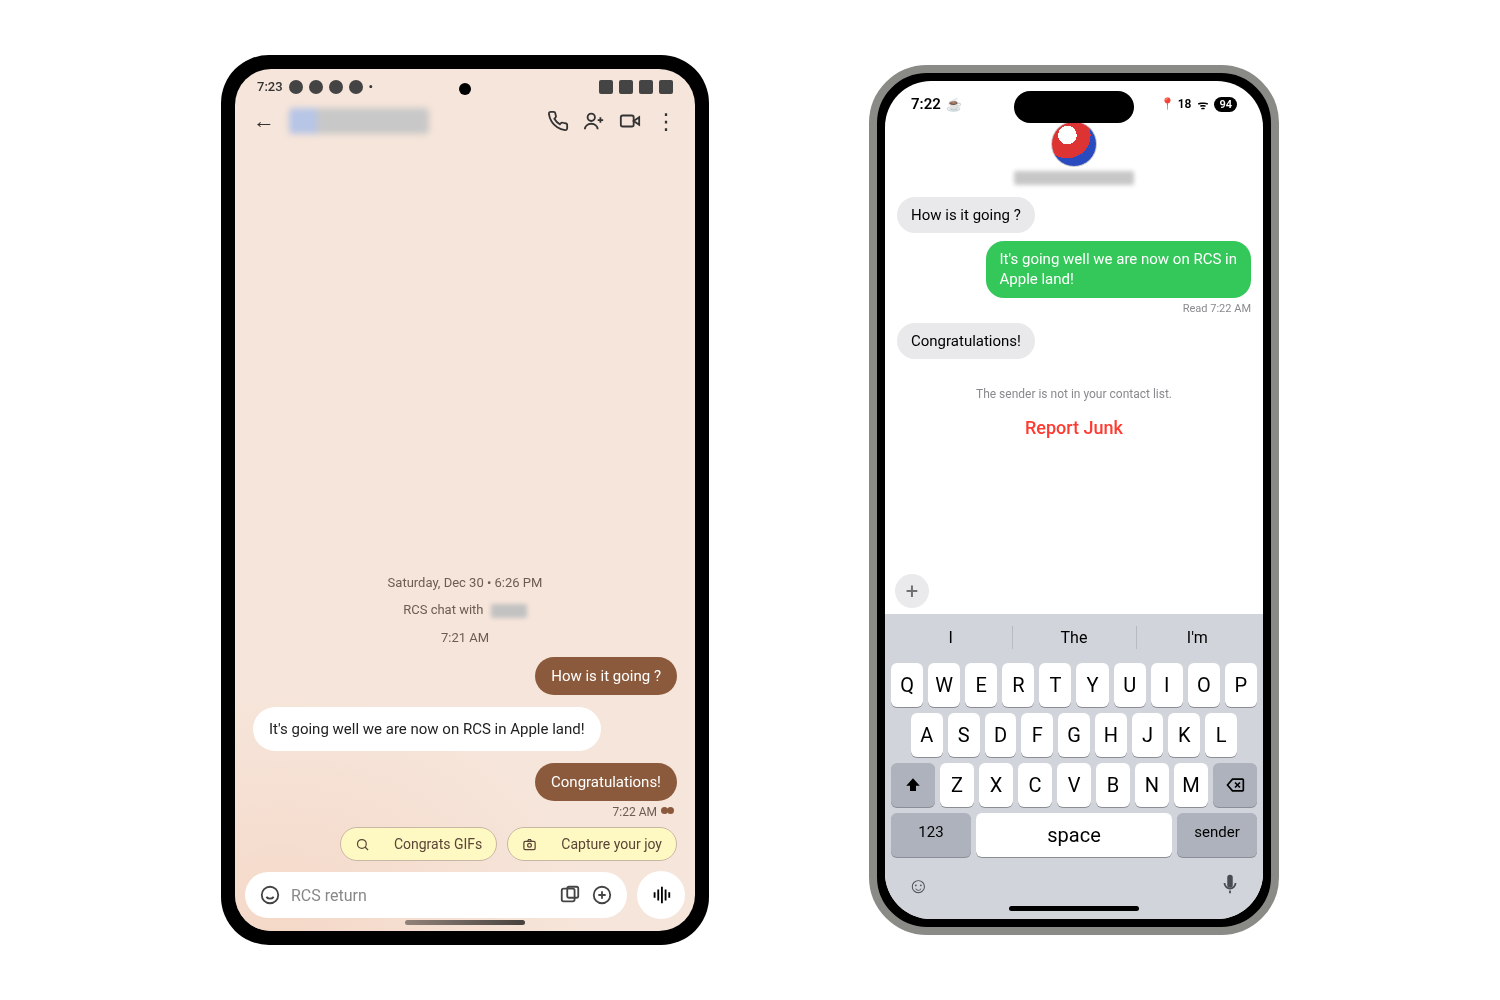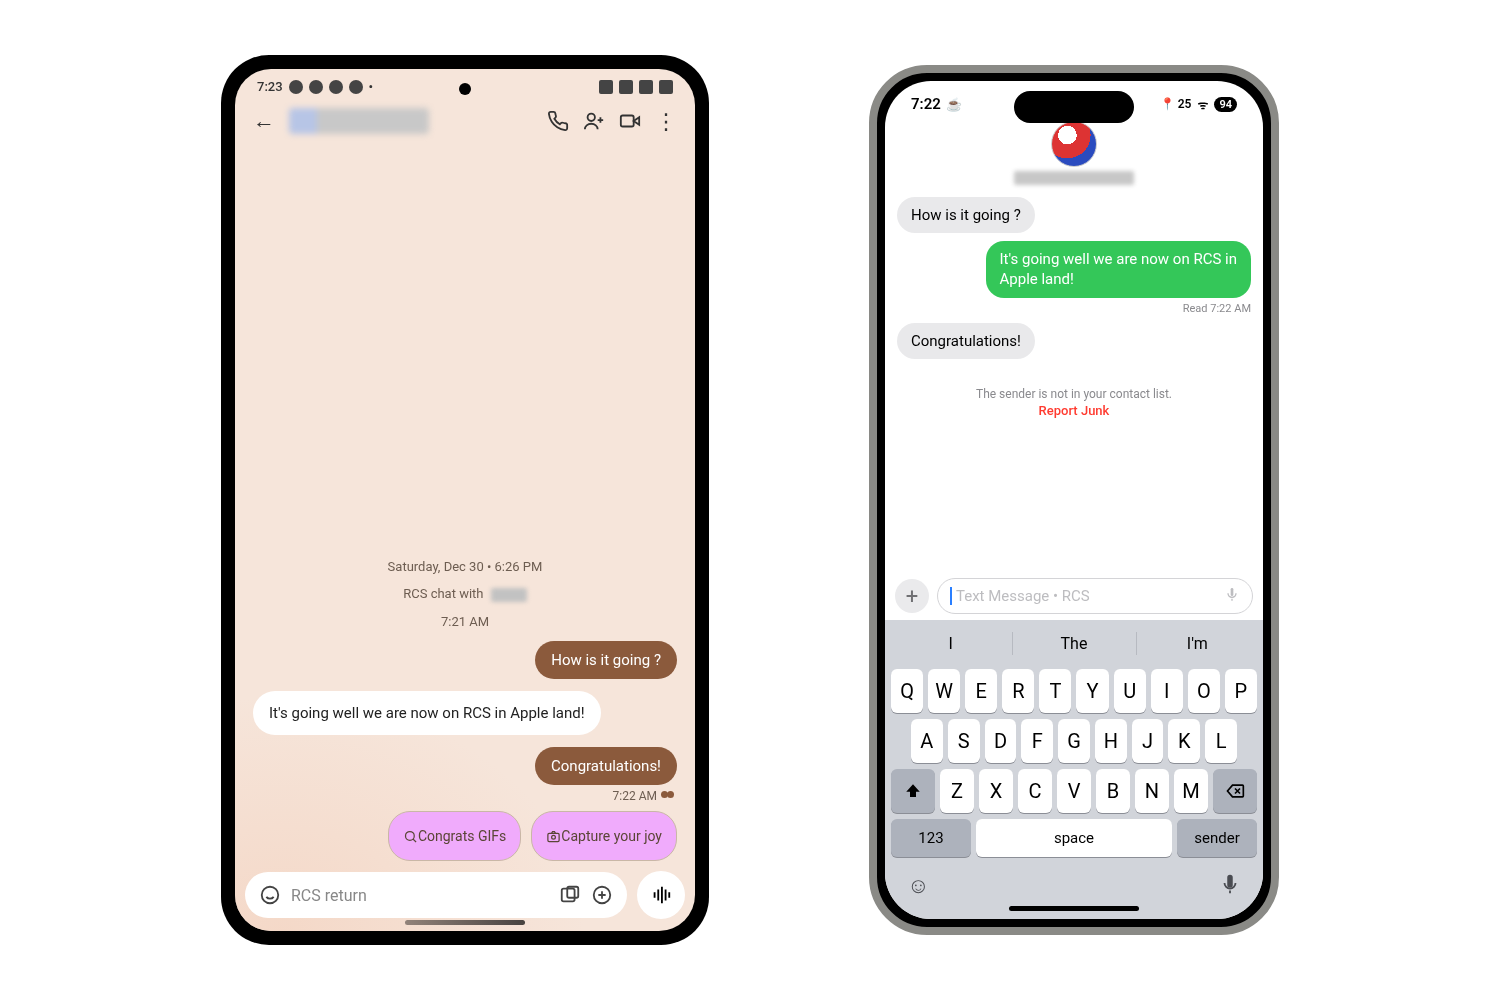--- a/index.html
+++ b/index.html
@@ -142,26 +142,26 @@
   .a-read-check::after { left: 6px; }
 
   .a-suggestions {
     display: flex;
     gap: 10px;
     justify-content: flex-end;
     margin-bottom: 10px;
   }
   .chip {
     border: 1.5px solid #c9b7a6;
-    background: #f0abfc;
+    background: #fef9c3;
     border-radius: 22px;
-    padding: 16px 14px;
+    padding: 8px 14px;
     font-size: 14px;
     color: #5a4536;
-    display: flex; align-items: center; gap: 0;
+    display: flex; align-items: center; gap: 24px;
   }
   .chip svg { width: 15px; height: 15px; }
 
   .a-compose {
     display: flex;
     gap: 10px;
     padding: 0 10px 12px 10px;
     align-items: center;
     position: relative; z-index: 2;
   }
@@ -290,24 +290,24 @@
     margin-bottom: 4px;
   }
   .i-warn {
     text-align: center;
     font-size: 12px;
     color: #8a8a8e;
     margin-top: 24px;
   }
   .i-report {
     text-align: center;
-    font-size: 13px;
+    font-size: 18px;
     color: #ff3b30;
     font-weight: 500;
-    margin-top: 2px;
+    margin-top: 16px;
   }
 
   .i-compose-row {
     display: flex;
     align-items: center;
     gap: 8px;
     padding: 6px 10px;
     position: relative; z-index: 5;
   }
   .i-plus {
@@ -389,21 +389,21 @@
     border-radius: 6px;
     box-shadow: 0 1px 0 #8b8e96;
     text-align: center;
     padding: 10px 0;
     font-size: 20px;
     color: #000;
   }
   .key.mod { background: #adb2bc; flex: 0 0 44px; display:flex;align-items:center;justify-content:center;}
   .kb-bottom { display:flex; gap:5px; margin: 6px 2px;}
   .key.wide { flex: 0 0 80px; background:#adb2bc; font-size:15px;}
-  .key.space { flex: 1; font-size: 15px;}
+  .key.space { flex: 1; font-size: 20px;}
   .key.ret { flex: 0 0 80px; background:#adb2bc; font-size:15px;}
   .kb-foot {
     display:flex; justify-content: space-between;
     padding: 10px 18px 4px 18px;
     color: #4a4c52; font-size: 22px;
   }
   .i-home-indicator {
     width: 130px; height: 5px; background: #000;
     border-radius: 3px; margin: 2px auto 0 auto;
   }
@@ -526,21 +526,21 @@
   <div class="iphone-screen">
     <div class="dynamic-island"></div>
 
     <div class="i-statusbar">
       <div style="display:flex;gap:6px;align-items:center;">
         <span>7:22</span>
         <span style="font-size:13px">☕</span>
       </div>
       <div class="i-status-right">
         <span>📍</span>
-        <span>25</span>
+        <span>18</span>
         <span style="margin:0 4px">ᯤ</span>
         <span class="i-bat-badge">94</span>
       </div>
     </div>
 
     <div class="i-avatar-zone">
       <div class="i-avatar"></div>
       <div class="i-contact-name"></div>
     </div>
 
@@ -550,32 +550,20 @@
       <div class="i-bubble-in">How is it going ?</div>
       <div class="i-bubble-out">It's going well we are now on RCS in Apple land!</div>
       <div class="i-read">Read 7:22 AM</div>
       <div class="i-bubble-in">Congratulations!</div>
       <div class="i-warn">The sender is not in your contact list.</div>
       <div class="i-report">Report Junk</div>
     </div>
 
     <div class="i-compose-row">
       <div class="i-plus">+</div>
-      <div class="i-textfield">
-        <span style="display:flex;align-items:center;">
-          <span class="cursor"></span>
-          <span>Text Message • RCS</span>
-        </span>
-        <span class="i-mic-small">
-          <svg width="16" height="16" viewBox="0 0 24 24" fill="currentColor">
-              <rect x="10" y="3" width="4" height="12" rx="2"></rect>
-              <path d="M6 11a6 6 0 0 0 12 0M12 19v3" stroke="currentColor" stroke-width="2" fill="none"></path>
-            </svg>
-        </span>
-      </div>
     </div>
 
     <div class="kb">
       <div class="kb-suggest">
         <div>I</div>
         <div>The</div>
         <div>I'm</div>
       </div>
       <div class="kb-row">
         <div class="key">Q</div>

